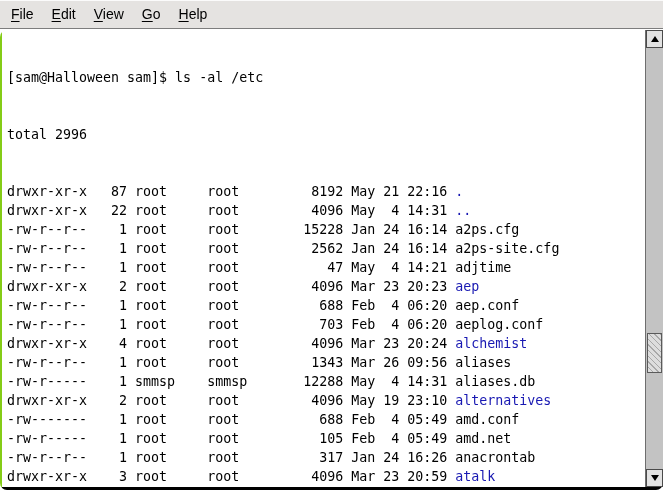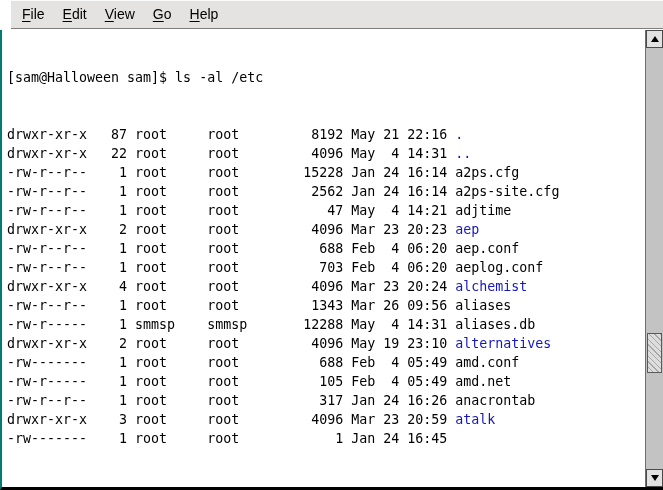--- a/index.html
+++ b/index.html
@@ -6,43 +6,44 @@
   html, body { background: #ffffff; }
   .window {
     position: relative;
     width: 663px; height: 490px;
     font-family: "Liberation Sans", sans-serif;
     overflow: hidden;
     background: #ffffff;
   }
   
   .menubar {
-    position: absolute; top: 0; left: 11px; right: 0;
+    position: absolute; top: 0; left: 0; right: 0;
     height: 29px;
     background: #e5e3e1;
     border-top: 1px solid #fbfbfb;
     border-bottom: 1px solid #7d7d7d;
     display: flex;
     align-items: center;
     padding-left: 2px;
   }
   .menu-item {
     padding: 4px 9px 5px 9px;
     font-size: 14px;
     color: #000000;
     cursor: default;
     white-space: nowrap;
   }
   .menu-item .hk { text-decoration: underline; text-underline-offset: 2px; }
   
   .term-region {
     position: absolute; top: 30px; left: 0; right: 0; bottom: 0;
-    border-left: 2px solid #0f766e;
+    border-left: 2px solid #84cc16;
     border-bottom: 3px solid #000000;
     display: flex;
+    border-radius: 7px;
   }
   .term-screen {
     flex: 1;
     background: #ffffff;
     overflow: hidden;
     padding: 0 0 0 5px;
   }
   .term-text {
     font-family: "DejaVu Sans Mono", "Liberation Mono", monospace;
     font-size: 13.3px;
@@ -99,20 +100,21 @@
       <div class="menu-item"><span class="hk">E</span>dit</div>
       <div class="menu-item"><span class="hk">V</span>iew</div>
       <div class="menu-item"><span class="hk">G</span>o</div>
       <div class="menu-item"><span class="hk">H</span>elp</div>
     </div>
 
   <div class="term-region">
     <div class="term-screen">
       <div class="term-text">
         <div>[sam@Halloween sam]$ ls -al /etc</div>
+        <div>total 2996</div>
         <div id="listing"><div>drwxr-xr-x   87 root     root         8192 May 21 22:16 <span style="color: rgb(24, 24, 178);">.</span></div><div>drwxr-xr-x   22 root     root         4096 May  4 14:31 <span style="color: rgb(24, 24, 178);">..</span></div><div>-rw-r--r--    1 root     root        15228 Jan 24 16:14 <span style="color: rgb(0, 0, 0);">a2ps.cfg</span></div><div>-rw-r--r--    1 root     root         2562 Jan 24 16:14 <span style="color: rgb(0, 0, 0);">a2ps-site.cfg</span></div><div>-rw-r--r--    1 root     root           47 May  4 14:21 <span style="color: rgb(0, 0, 0);">adjtime</span></div><div>drwxr-xr-x    2 root     root         4096 Mar 23 20:23 <span style="color: rgb(24, 24, 178);">aep</span></div><div>-rw-r--r--    1 root     root          688 Feb  4 06:20 <span style="color: rgb(0, 0, 0);">aep.conf</span></div><div>-rw-r--r--    1 root     root          703 Feb  4 06:20 <span style="color: rgb(0, 0, 0);">aeplog.conf</span></div><div>drwxr-xr-x    4 root     root         4096 Mar 23 20:24 <span style="color: rgb(24, 24, 178);">alchemist</span></div><div>-rw-r--r--    1 root     root         1343 Mar 26 09:56 <span style="color: rgb(0, 0, 0);">aliases</span></div><div>-rw-r-----    1 smmsp    smmsp       12288 May  4 14:31 <span style="color: rgb(0, 0, 0);">aliases.db</span></div><div>drwxr-xr-x    2 root     root         4096 May 19 23:10 <span style="color: rgb(24, 24, 178);">alternatives</span></div><div>-rw-------    1 root     root          688 Feb  4 05:49 <span style="color: rgb(0, 0, 0);">amd.conf</span></div><div>-rw-r-----    1 root     root          105 Feb  4 05:49 <span style="color: rgb(0, 0, 0);">amd.net</span></div><div>-rw-r--r--    1 root     root          317 Jan 24 16:26 <span style="color: rgb(0, 0, 0);">anacrontab</span></div><div>drwxr-xr-x    3 root     root         4096 Mar 23 20:59 <span style="color: rgb(24, 24, 178);">atalk</span></div><div>-rw-------    1 root     root            1 Jan 24 16:45 </div></div>
       </div>
     </div>
 
     <div class="scrollbar">
       <div class="sb-btn">
         <span class="tri-up"></span>
       </div>
       <div class="sb-track">
         <div class="sb-thumb"></div>

